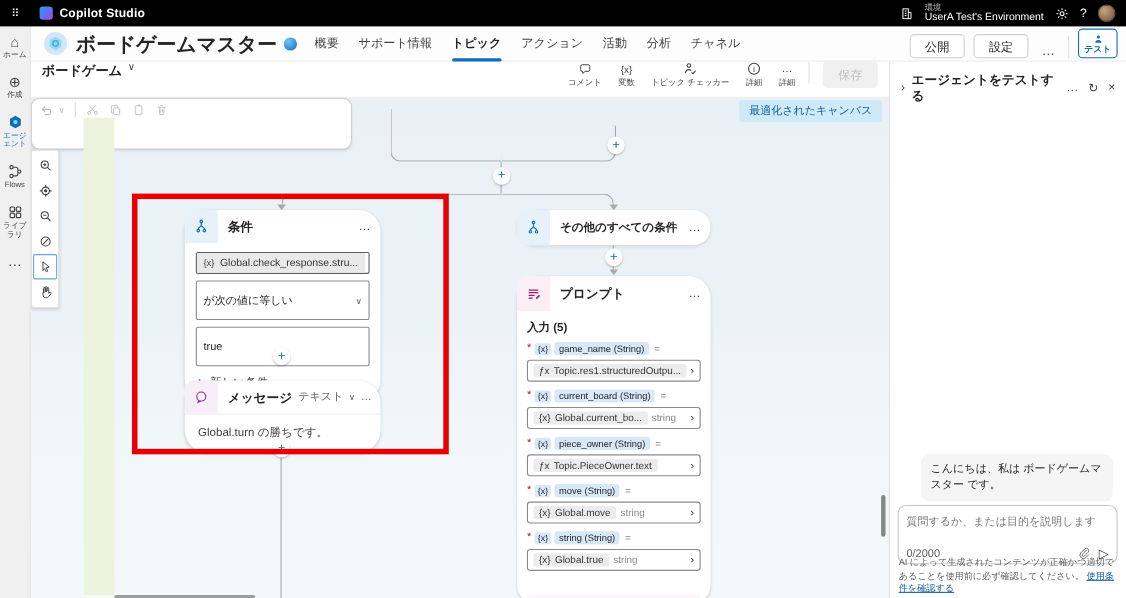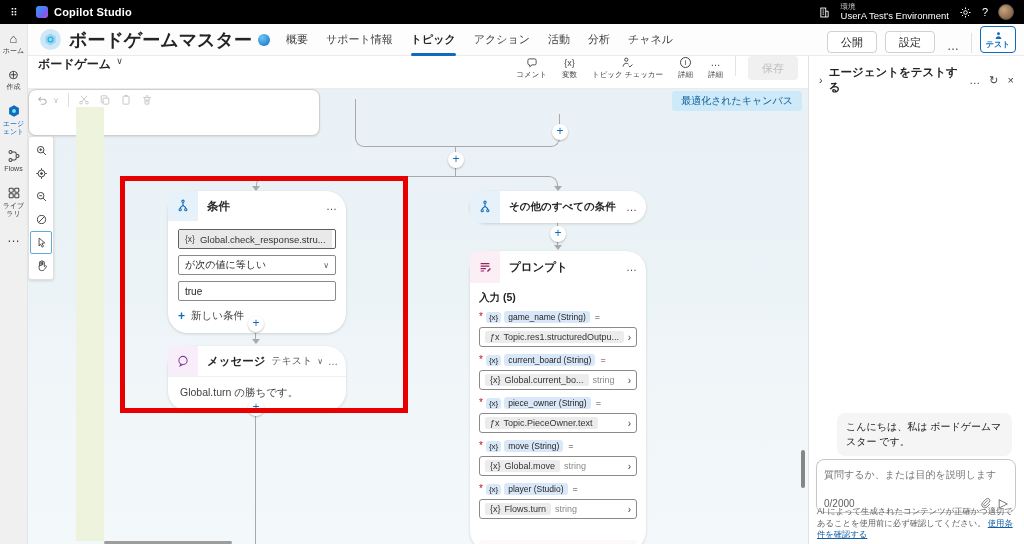--- a/index.html
+++ b/index.html
@@ -81,21 +81,21 @@
   .icon-box.purple { background:#f7eef9; }
   .icon-box.pink { background:#fbeff5; }
   .node-title { font-size:11.5px; font-weight:bold; margin-left:9px; }
   .node-more { margin-left:auto; margin-right:9px; font-size:11px; color:#424242; cursor:pointer; }
 
   #condition-node { left:140px; top:102px; width:178px; }
   #condition-node .body { padding:8px 10px 10px; }
   .cond-varbox { border:1px solid #5f5f5f; border-radius:2px; height:20px; display:flex; align-items:center; overflow:hidden; background:#fff; margin-bottom:6px; }
   .cond-varchip { background:#e9e9e9; height:100%; display:flex; align-items:center; gap:5px; padding:0 6px; font-size:9.5px; color:#333; white-space:nowrap; }
   .chip-varglyph { font-size:8.5px; color:#424242; }
-  .cond-select, .cond-input { border:1px solid #8a8a8a; border-radius:2px; height:20px; display:flex; align-items:center; padding:0 6px; font-size:10px; color:#242424; margin-bottom:6px; background:#fff; }
+  .cond-select, .cond-input { border:1px solid #8a8a8a; border-radius:2px; height:36px; display:flex; align-items:center; padding:0 6px; font-size:10px; color:#242424; margin-bottom:6px; background:#fff; }
   .cond-select .chev { margin-left:auto; font-size:8px; color:#616161; }
   .add-cond { display:flex; align-items:center; gap:6px; margin-top:8px; cursor:pointer; }
   .add-cond .pl { color:#0f6cbd; font-size:12px; font-weight:bold; }
   .add-cond .lbl { font-size:10.5px; color:#424242; }
 
   #message-node { left:140px; top:257px; width:178px; }
   #message-node .hdr-right { margin-left:auto; margin-right:8px; display:flex; align-items:center; gap:5px; font-size:10px; color:#616161; }
   #message-node .body { border-top:1px solid #f0f0f0; padding:9px 12px 11px; font-size:10.5px; color:#424242; }
 
   #else-node { left:442px; top:102px; width:176px; }
@@ -515,27 +515,27 @@
             </span>
           <span class="val-ph">string</span>
           <span class="val-chev">›</span>
         </div>
       </div>
 
       <div class="prow">
         <div class="prow-name">
           <span class="req">*</span>
           <span class="chip glyph">{x}</span>
-          <span class="chip">player (Studio)</span>
+          <span class="chip">string (String)</span>
           <span class="eqsign">=</span>
         </div>
         <div class="prow-value">
           <span class="val-token">
               <span>{x}</span>
-              <span>Flows.turn</span>
+              <span>Global.true</span>
             </span>
           <span class="val-ph">string</span>
           <span class="val-chev">›</span>
         </div>
       </div>
     </div>
     <div id="prompt-footer">
       
       
     </div>

